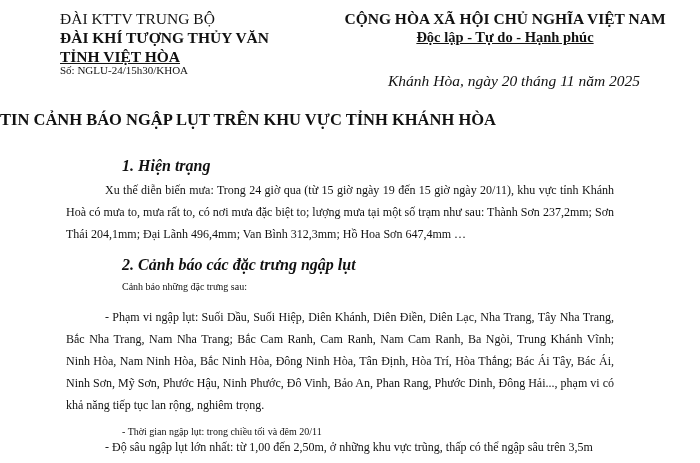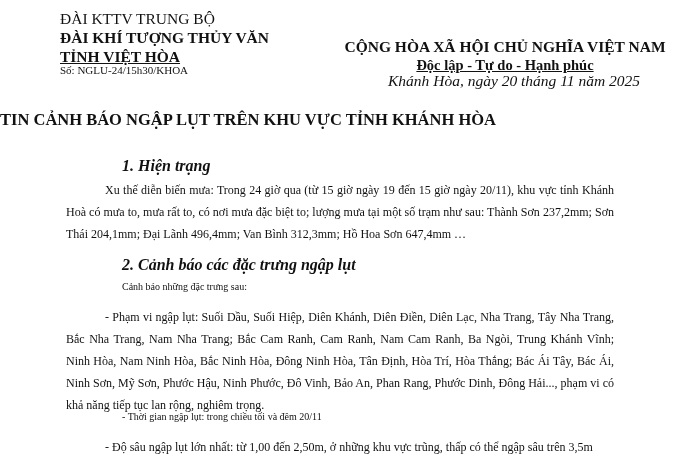--- a/index.html
+++ b/index.html
@@ -3,21 +3,21 @@
 <meta charset="utf-8">
 <style>
   html, body { margin:0; padding:0; }
   body {
     width:700px; height:463px; overflow:hidden; background:#ffffff;
     font-family:"Liberation Serif", "DejaVu Serif", serif; color:#111;
     position:relative;
   }
   .abs { position:absolute; white-space:nowrap; }
   .left-hdr { left:60px; width:250px; text-align:left; }
-  .right-hdr { left:320px; width:370px; text-align:center;margin-top:28px; }
+  .right-hdr { left:320px; width:370px; text-align:center; }
   .l1 { top:10px; font-size:15.5px; }
   .l2 { top:29px; font-size:15.5px; font-weight:bold; }
   .l3 { top:48px; font-size:15.5px; font-weight:bold; text-decoration:underline; }
   .l4 { top:64px; font-size:11px; }
   .r1 { top:10px; font-size:15.5px; font-weight:bold; }
   .r2 { top:29px; font-size:14.5px; font-weight:bold; text-decoration:underline; }
   .date { top:72px; left:388px; font-size:15.5px; font-style:italic; }
   .title { top:110px; left:0; width:700px; font-size:16.5px; font-weight:bold; }
   .heading { left:122px; font-size:16px; font-weight:bold;font-style:italic; }
   .para {
@@ -44,17 +44,17 @@
   <div class="abs title">TIN CẢNH BÁO NGẬP LỤT TRÊN KHU VỰC TỈNH KHÁNH HÒA</div>
 
   <div class="abs heading" style="top:157px;">1. Hiện trạng</div>
   <div class="para" style="top:179px;"><span class="indent"></span><span>Xu thế diễn biến mưa: Trong 24 giờ qua (từ 15 giờ ngày 19 đến 15 giờ ngày 20/11), khu vực tỉnh Khánh Hoà có mưa to, mưa rất to, có nơi mưa đặc biệt to; lượng mưa tại một số trạm như sau: Thành Sơn 237,2mm; Sơn Thái 204,1mm; Đại Lãnh 496,4mm; Van Bình 312,3mm; Hồ Hoa Sơn 647,4mm …</span></div>
 
   <div class="abs heading" style="top:256px;">2. Cảnh báo các đặc trưng ngập lụt</div>
   <div class="ind-line" style="top:281px;">Cảnh báo những đặc trưng sau:</div>
 
   <div class="para" style="top:306px;"><span class="indent"></span><span>- Phạm vi ngập lụt: Suối Dầu, Suối Hiệp, Diên Khánh, Diên Điền, Diên Lạc, Nha Trang, Tây Nha Trang, Bắc Nha Trang, Nam Nha Trang; Bắc Cam Ranh, Cam Ranh, Nam Cam Ranh, Ba Ngòi, Trung Khánh Vĩnh; Ninh Hòa,  Nam Ninh Hòa, Bắc Ninh Hòa, Đông Ninh Hòa, Tân Định, Hòa Trí, Hòa Thắng; Bác Ái Tây, Bác Ái, Ninh Sơn, Mỹ Sơn, Phước Hậu, Ninh Phước, Đô Vinh, Bảo An, Phan Rang, Phước Dinh, Đông Hải..., phạm vi có khả năng tiếp tục lan rộng, nghiêm trọng.</span></div>
 
-  <div class="ind-line" style="top:411px;">- Thời gian ngập lụt: trong chiều tối và đêm 20/11</div>
+  <div class="ind-line" style="top:426px;">- Thời gian ngập lụt: trong chiều tối và đêm 20/11</div>
 
   <div class="para" style="top:436px;"><span class="indent"></span><span>- Độ sâu ngập lụt lớn nhất: từ 1,00 đến 2,50m, ở những khu vực trũng, thấp có thể ngập sâu trên 3,5m</span></div>
 
 </div>
 
 </body></html>

